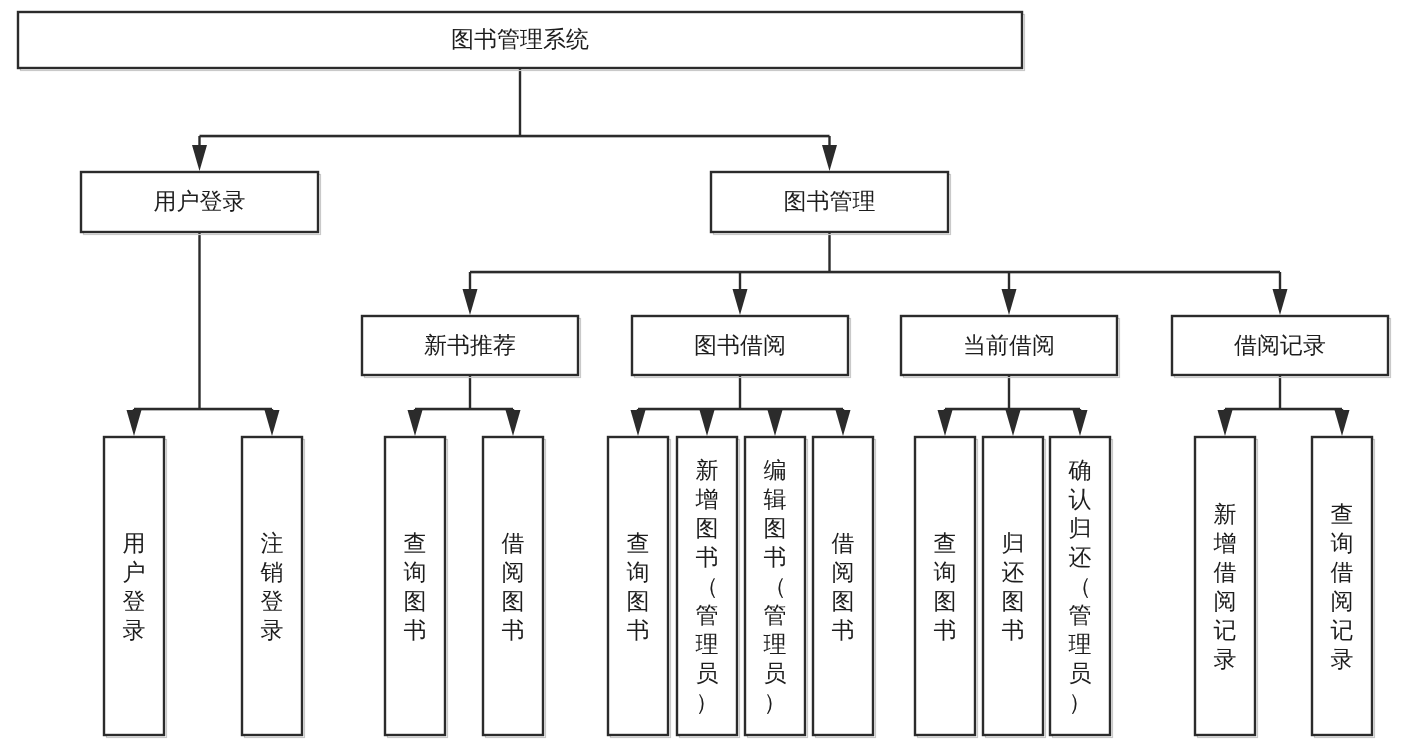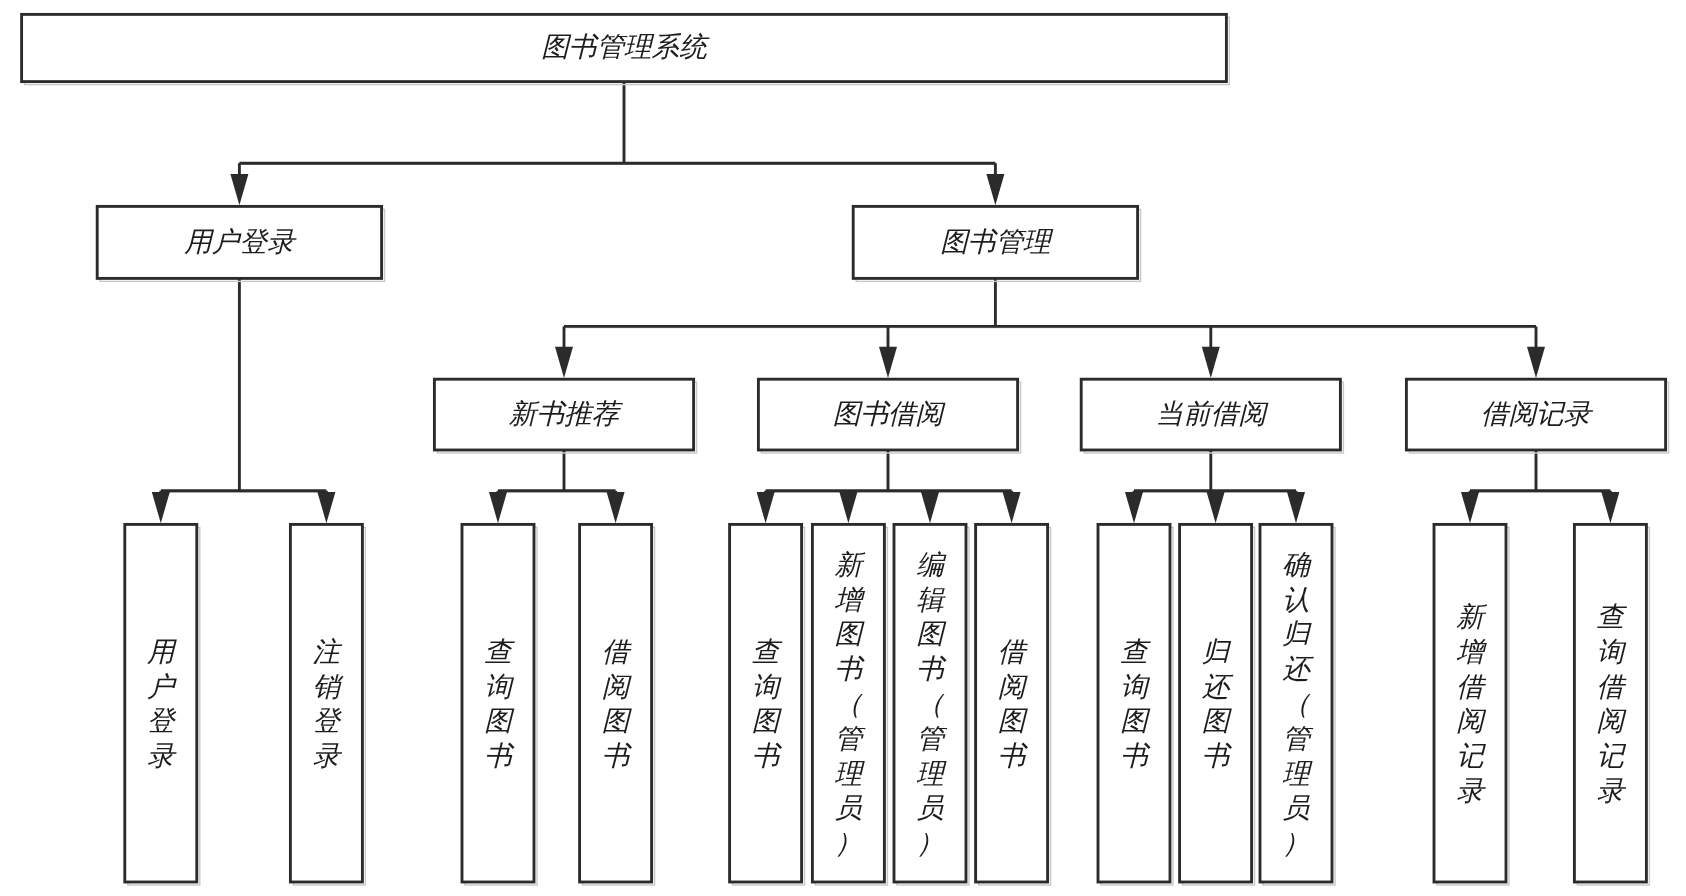--- a/index.html
+++ b/index.html
@@ -12,21 +12,20 @@
     width: 1405px;
     height: 747px;
     font-family: "Liberation Sans", "DejaVu Sans", sans-serif;
     overflow: hidden;
   }
   #diagram-root {
     position: relative;
     width: 1405px;
     height: 557px;
     background: #ffffff;
-    font-style: italic;
   }
   svg#diagram-svg {
     position: absolute;
     top: 0;
     left: 0;
     width: 1405px;
     height: 747px;
     display: block;
   }
   .node-box {

